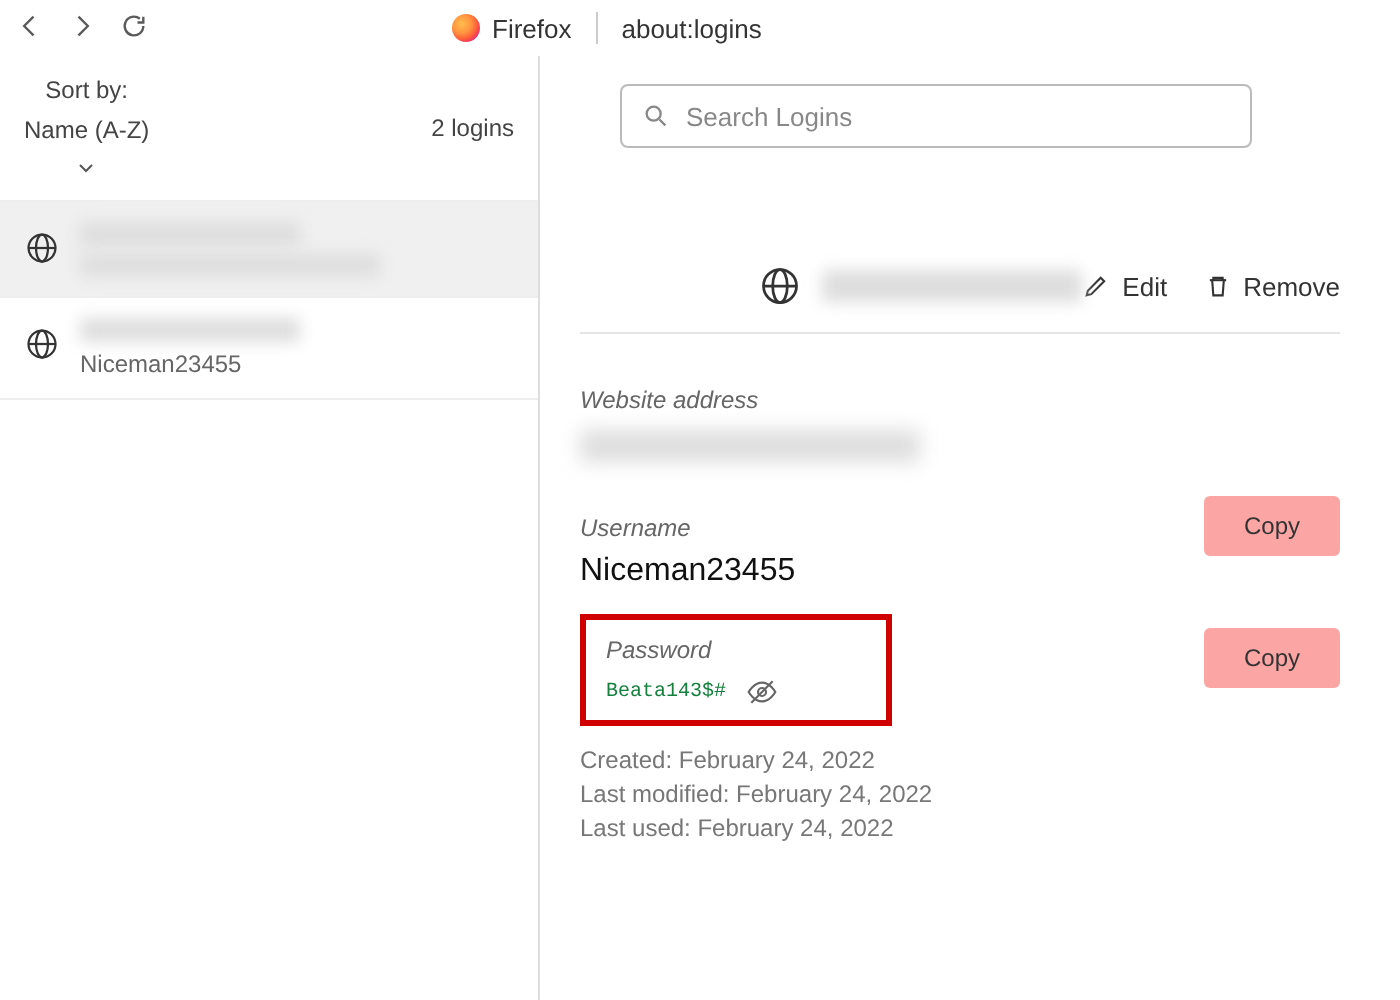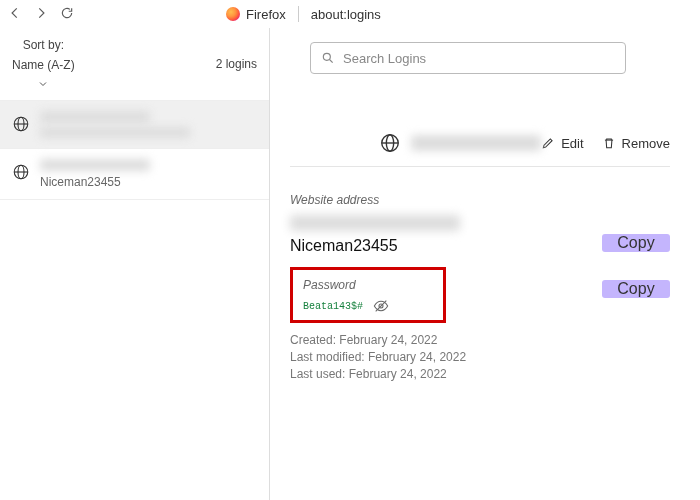--- a/index.html
+++ b/index.html
@@ -36,21 +36,21 @@
 .login-head .left .globe { width: 22px; height: 22px; margin-top:0; }
 .head-blur { filter: blur(4px); background: #ddd; width: 130px; height: 16px; border-radius: 2px; }
 .actions { display: flex; gap: 18px; font-size: 13px; color: #333; align-items: center; }
 .act { display: flex; align-items: center; gap: 6px; cursor: pointer; }
 .act svg { width: 14px; height: 14px; stroke: #333; fill: none; stroke-width: 1.8; }
 
 .field-label { font-size: 12px; color: #666; margin-top: 26px; font-style: italic; }
 .row { display: flex; justify-content: space-between; align-items: center; }
 .addr-blur { filter: blur(5px); background: #ddd; width: 170px; height: 16px; border-radius: 2px; margin-top: 8px; }
 .uname { font-size: 16px; color: #111; margin-top: 6px; }
-.copy-btn { background: #c4b5fd; border: none; border-radius: 3px; width: 68px; height: 18px; font-size: 16px; color: #333; cursor: pointer; }
+.copy-btn { background: #fca5a5; border: none; border-radius: 3px; width: 68px; height: 30px; font-size: 12px; color: #333; cursor: pointer; }
 
 .pw-box { border: 3px solid #d00000; padding: 8px 10px 6px 10px; margin-top: 12px; width: 156px; }
 .pw-box .field-label { margin-top: 0; }
 .pw-val-row { display: flex; align-items: center; gap: 10px; margin-top: 6px; }
 .pw-val { font-family: "Courier New", monospace; font-size: 10px; color: #15803d; }
 .eye { width: 16px; height: 16px; stroke: #666; fill: none; stroke-width: 1.6; }
 
 .meta { font-size: 12px; color: #777; margin-top: 10px; }
 .meta div { margin-bottom: 3px; }
 </style>
@@ -150,20 +150,21 @@
           <span>Remove</span>
         </div>
       </div>
     </div>
 
     <div class="field-label">Website address</div>
     <div class="addr-blur"></div>
 
     <div class="row">
       <div>
+        <div class="field-label">Username</div>
         <div class="uname">Niceman23455</div>
       </div>
       <button class="copy-btn">Copy</button>
     </div>
 
     <div class="row">
       <div class="pw-box">
         <div class="field-label">Password</div>
         <div class="pw-val-row">
           <span class="pw-val">Beata143$#</span>

